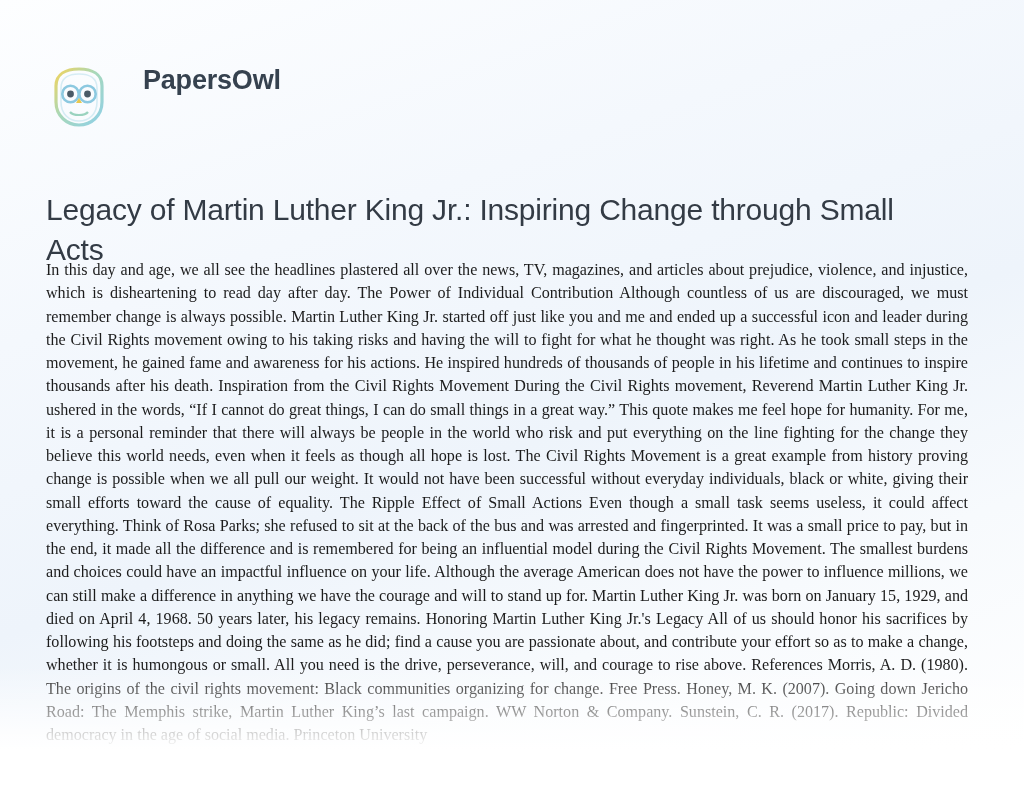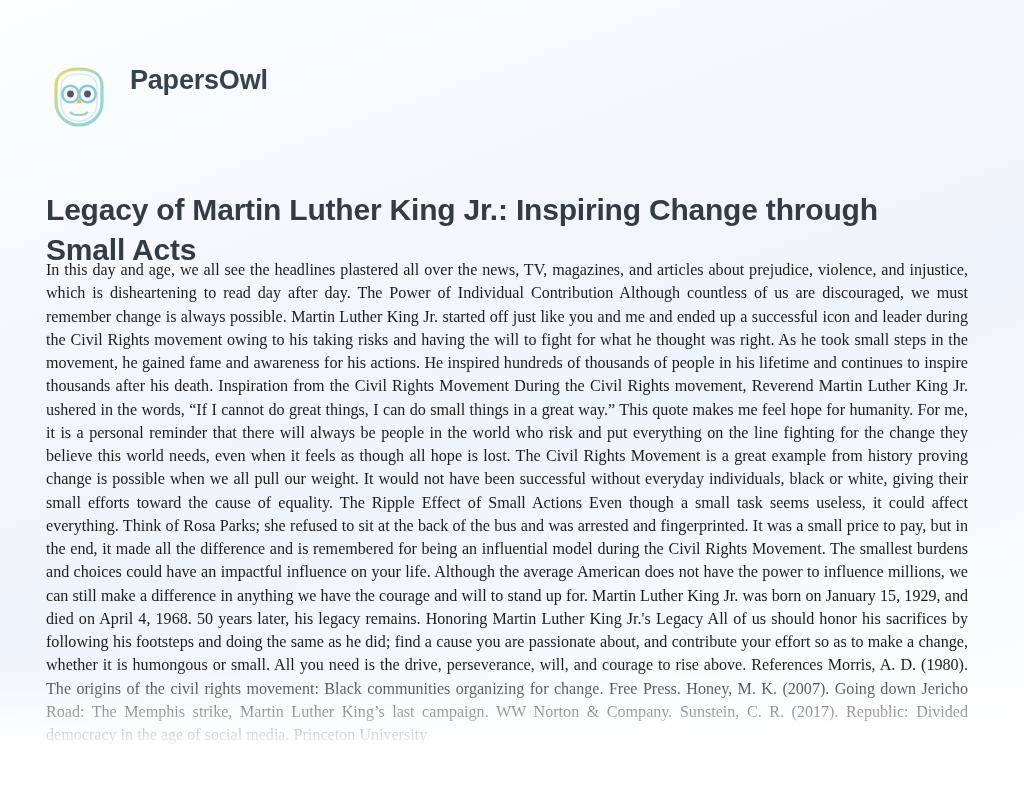--- a/index.html
+++ b/index.html
@@ -41,21 +41,21 @@
   .logo-mark {
     width: 66px;
     height: 66px;
     flex: 0 0 66px;
     margin-top: 6px;
     position: relative;
   }
   .logo-mark svg { display: block; }
 
   .brand-block {
-    margin-left: 18px;
+    margin-left: 31px;
     padding-top: 8px;
   }
   .brand-name {
     font-size: 27px;
     font-weight: bold;
     color: #36424f;
     letter-spacing: -0.2px;
     line-height: 1.05;
   }
   .brand-url {
@@ -70,21 +70,21 @@
 
   
   .doc-title {
     position: absolute;
     top: 170px;
     left: 46px;
     right: 120px;
     font-size: 30px;
     color: #333b45;
     line-height: 1.32;
-    font-weight: bold;
+    font-weight: normal;
     letter-spacing: -0.2px;
   }
 
   
   .doc-body {
     position: absolute;
     top: 258px;
     left: 46px;
     right: 56px;
     font-family: "Liberation Serif", serif;

